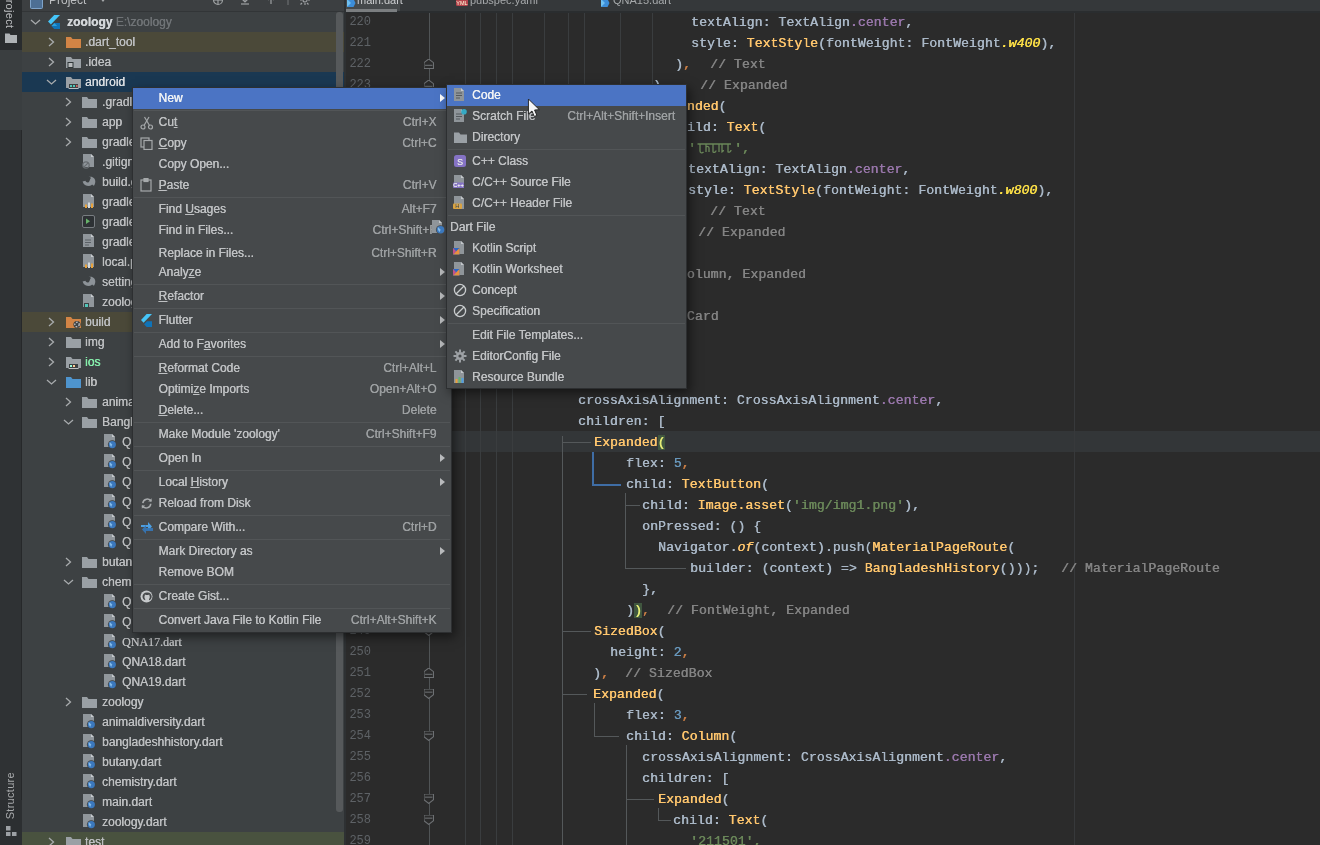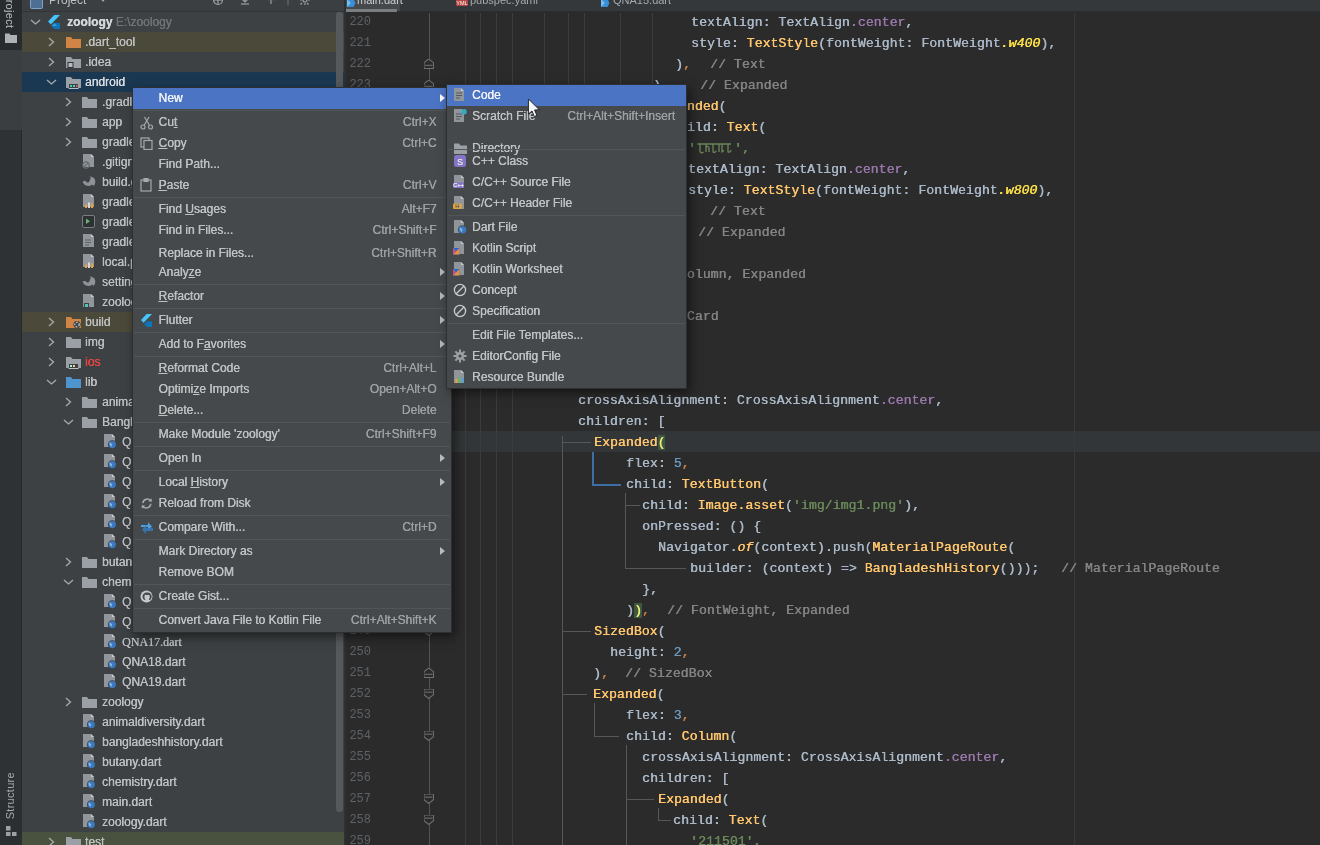--- a/index.html
+++ b/index.html
@@ -403,21 +403,21 @@
 <svg class="chev" style="left:24px;top:5px" width="10" height="10">
       <path d="M3 1l4.5 4L3 9" fill="none" stroke="#a8abad" stroke-width="1.3"></path>
     </svg>
 <svg class="ab" style="left:44px;top:3px" width="15" height="14">
       <path d="M0 2h5l1.5 2H15v9H0z" fill="#9aa0a5"></path>
       <rect x="3" y="9" width="9" height="4.2" fill="#3d4143"></rect>
       <rect x="4" y="10" width="2" height="2" fill="#9fd"></rect>
       <rect x="7" y="10" width="2" height="2" fill="#fc9"></rect>
       <rect x="2.6" y="13.2" width="10" height="0.9" fill="#dfe1e3"></rect>
     </svg>
-<div class="tlab" style="left:63px;color:#ef4444">ios</div>
+<div class="tlab" style="left:63px;color:#86efac">ios</div>
 </div>
 <div class="trow" style="top:372px;">
 <svg class="chev" style="left:24px;top:5px" width="11" height="10">
       <path d="M1 3l4.5 4L10 3" fill="none" stroke="#a8abad" stroke-width="1.3"></path>
     </svg>
 <svg class="ab" style="left:44px;top:3px" width="15" height="14">
       <path d="M0 2h5l1.5 2H15v9H0z" fill="#4e94ce"></path>
     </svg>
 <div class="tlab" style="left:63px;color:#bdbfc1">lib</div>
 </div>
@@ -665,21 +665,21 @@
 </div>
 <div class="mi" style="left:132.5px;top:132.5px;width:318px">
 <svg class="micon" style="left:7px;top:4px" width="13" height="13" fill="none" stroke="#a6a9ab" stroke-width="1.2">
       <rect x="1" y="1" width="8" height="9"></rect>
       <rect x="4" y="3.5" width="8" height="9" fill="#46494b"></rect>
     </svg>
 <span class="lab"><u>C</u>opy</span>
 <span class="sc">Ctrl+C</span>
 </div>
 <div class="mi" style="left:132.5px;top:153.5px;width:318px">
-<span class="lab">Find Path...</span>
+<span class="lab">Copy Open...</span>
 </div>
 <div class="mi" style="left:132.5px;top:174.5px;width:318px">
 <svg class="micon" style="left:7px;top:3px" width="12" height="14" fill="none" stroke="#a6a9ab" stroke-width="1.2">
       <rect x="1" y="2" width="10" height="11"></rect>
       <rect x="4" y="0.5" width="4" height="3" fill="#a6a9ab"></rect>
     </svg>
 <span class="lab"><u>P</u>aste</span>
 <span class="sc">Ctrl+V</span>
 </div>
 <div class="msep" style="left:133.5px;top:196.5px;width:316px"></div>
@@ -805,21 +805,21 @@
       <g stroke="#53585c" stroke-width="1">
         <line x1="3" y1="5" x2="9" y2="5"></line>
         <line x1="3" y1="7.5" x2="9" y2="7.5"></line>
         <line x1="3" y1="10" x2="7" y2="10"></line>
       </g>
       <circle cx="11" cy="2.8" r="2.8" fill="#35a9c4"></circle>
     </svg>
 <span class="lab" style="left:25px">Scratch File</span>
 <span class="sc" style="right:11px">Ctrl+Alt+Shift+Insert</span>
 </div>
-<div class="mi" style="left:447px;top:138px;width:239px">
+<div class="mi" style="left:447px;top:127px;width:239px">
 <svg class="micon" style="left:6px;top:3px" width="15" height="15">
       <path d="M1 2.5h5l1.5 2H14v8.5H1z" fill="#9aa0a5"></path>
     </svg>
 <span class="lab" style="left:25px">Directory</span>
 </div>
 <div class="msep" style="left:448px;top:149px;width:237px"></div>
 <div class="mi" style="left:447px;top:151px;width:239px">
 <svg class="micon" style="left:6px;top:3px" width="15" height="15">
       <rect x="1" y="1" width="12" height="12" rx="2.5" fill="#8573c5"></rect>
       <text x="7" y="10.5" font-size="9" fill="#eceef0" text-anchor="middle" font-family="Liberation Sans">S</text>
@@ -838,21 +838,21 @@
 <div class="mi" style="left:447px;top:193px;width:239px">
 <svg class="micon" style="left:6px;top:3px" width="15" height="15">
       <path d="M1 0h7l3 3v10H1z" fill="#8f959a"></path>
       <path d="M8 0l3 3H8z" fill="#c4c8cb"></path>
       <rect x="0" y="7.5" width="9" height="5.5" rx="1" fill="#d9a343"></rect>
       <text x="4.5" y="12.3" font-size="6" fill="#463c1e" text-anchor="middle" font-family="Liberation Sans">H</text>
     </svg>
 <span class="lab" style="left:25px">C/C++ Header File</span>
 </div>
 <div class="msep" style="left:448px;top:215px;width:237px"></div>
-<div class="mi" style="left:447px;top:217px;width:239px">
+<div class="mi" style="left:425px;top:217px;width:239px">
 <svg class="micon" style="left:6px;top:3px" width="15" height="15">
       <path d="M1 0h7l3 3v10H1z" fill="#8f959a"></path>
       <path d="M8 0l3 3H8z" fill="#c4c8cb"></path>
       <circle cx="9.5" cy="9.8" r="4.6" fill="#46494b"></circle>
       <circle cx="9.5" cy="9.8" r="3.8" fill="#3b78bd"></circle>
       <path d="M6.9 7l2.8 2.8-1.3 2.5-1.5-2.8z" fill="#85bbe8"></path>
     </svg>
 <span class="lab" style="left:25px">Dart File</span>
 </div>
 <div class="mi" style="left:447px;top:238px;width:239px">

